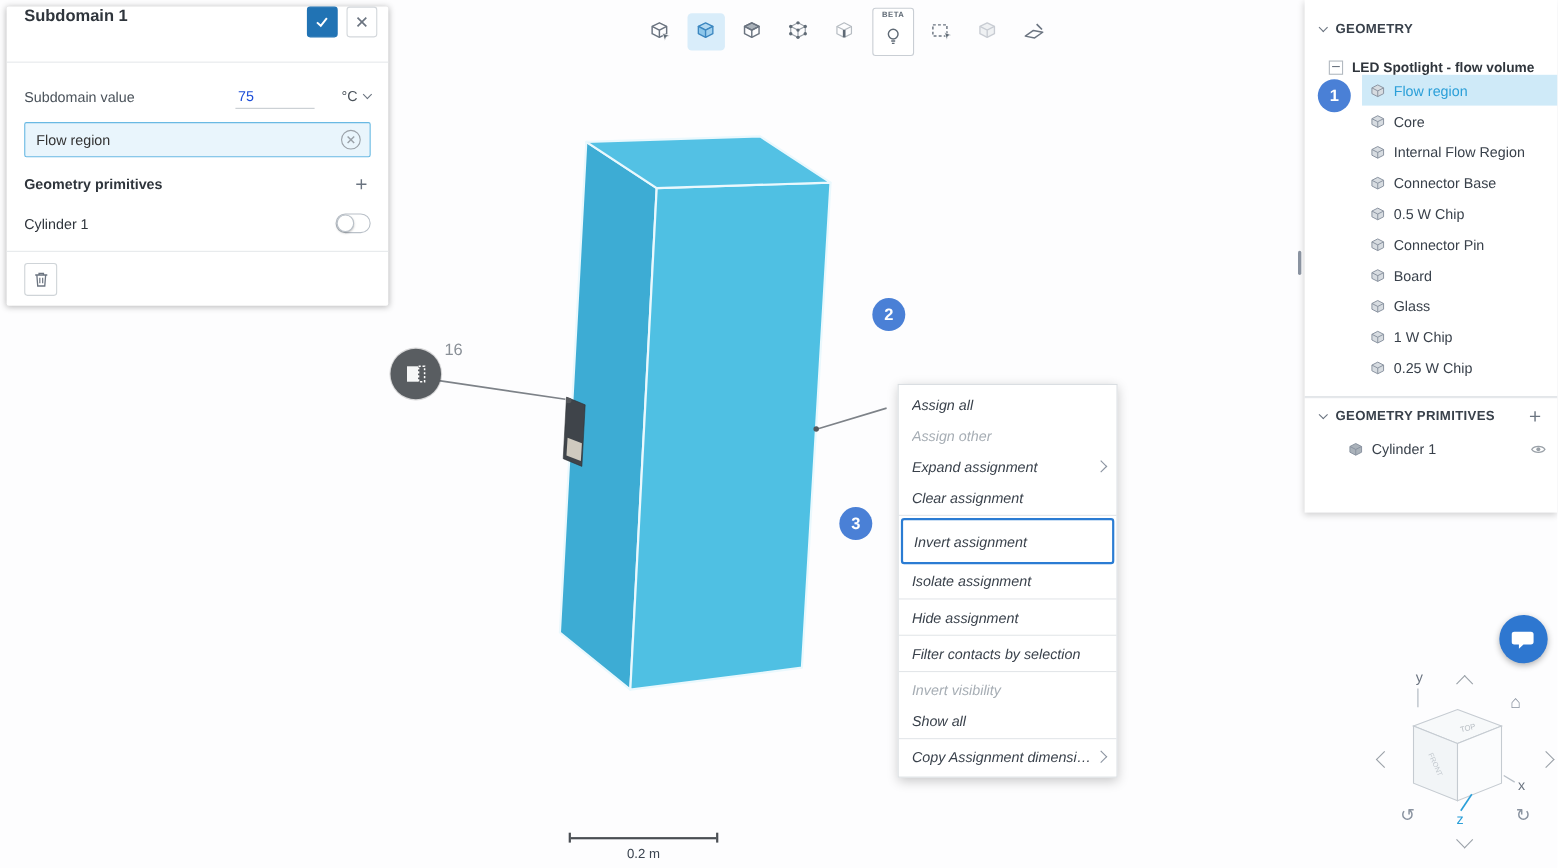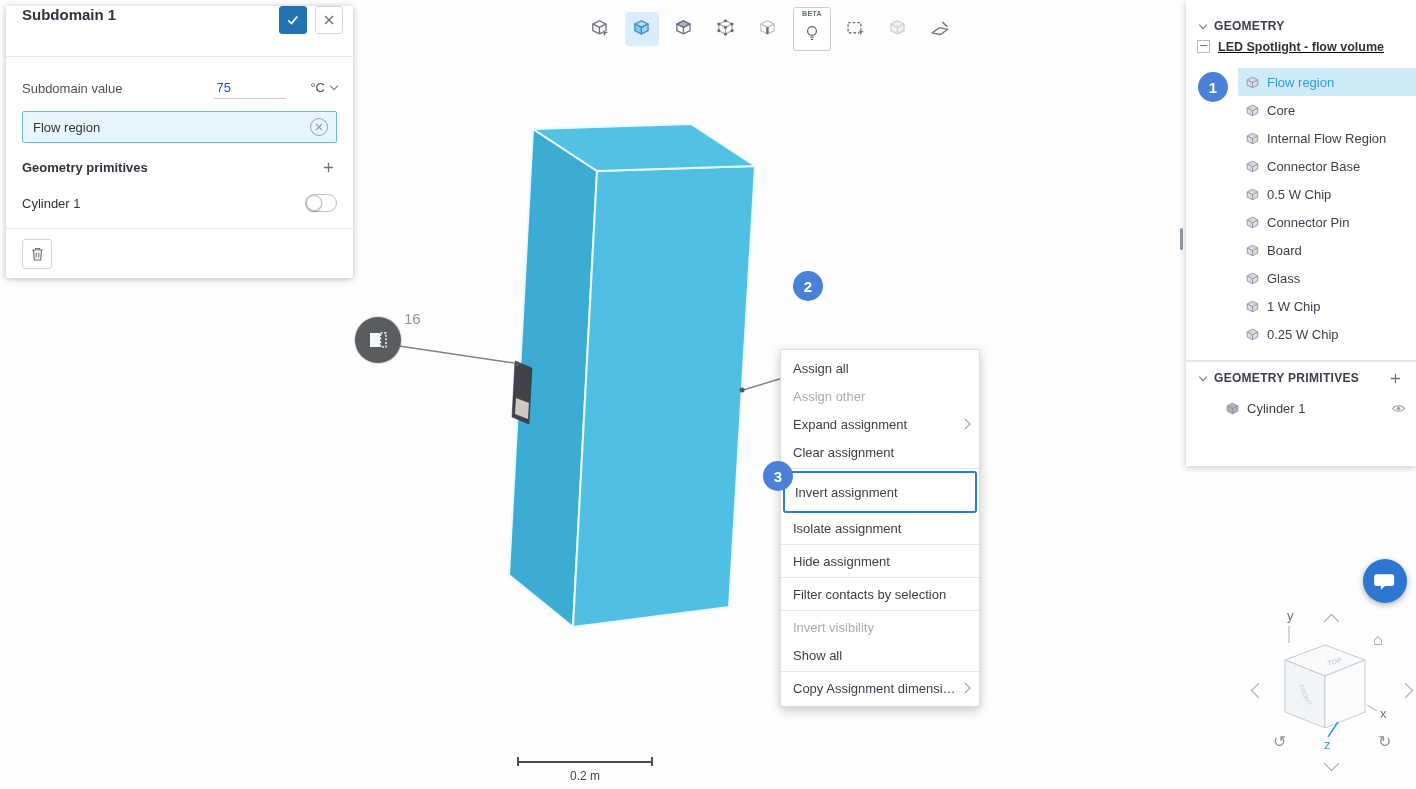--- a/index.html
+++ b/index.html
@@ -62,42 +62,42 @@
   .cyl-row{display:flex;align-items:center;margin:18px 0 16px;}
   .cyl-label{flex:1;font-size:13px;color:#2f353c;}
   .toggle{width:30px;height:16px;border:1px solid #b9c0c8;border-radius:9px;position:relative;display:inline-block;background:#fff;cursor:pointer;}
   .knob{position:absolute;left:0;top:0;width:14px;height:14px;border-radius:50%;background:#fff;
     border:1px solid #b9c0c8;box-shadow:0 1px 2px rgba(0,0,0,.25);}
   .panel-footer{border-top:1px solid #e6e9ec;height:49px;display:flex;align-items:center;padding-left:16px;}
   .trash-btn{width:30px;height:30px;border:1px solid #cfd4d8;border-radius:3px;background:#fff;
     display:flex;align-items:center;justify-content:center;cursor:pointer;}
 
   
-  .menu{position:absolute;left:780px;top:349px;width:200px;background:#fff;border:1px solid #dadee2;
-    box-shadow:0 3px 10px rgba(0,0,0,.22);z-index:7;padding:4px 0;box-sizing:border-box;}
+  .menu{position:absolute;left:816px;top:349px;width:200px;background:#fff;border:1px solid #dadee2;
+    box-shadow:0 3px 10px rgba(0,0,0,.22);z-index:7;padding:4px 0;box-sizing:border-box;font-style:italic;}
   .mi{height:28px;display:flex;align-items:center;padding:0 10px 0 12px;font-size:13px;color:#39414b;
     cursor:pointer;white-space:nowrap;overflow:hidden;box-sizing:border-box;}
   .mi .lbl{flex:1;overflow:hidden;text-overflow:ellipsis;}
   .mi.disabled{color:#a6adb4;cursor:default;}
   .mi.hl{height:42px;border:2px solid #2b7cd3;border-radius:3px;margin:1px 2px;padding-left:10px;}
   .msep{border-top:1px solid #e3e6e9;margin:2px 0;}
 
   
   .chev{display:inline-block;width:7px;height:7px;border-right:1.5px solid #6b7480;border-bottom:1.5px solid #6b7480;}
   .chev.right{transform:rotate(-45deg);}
   .chev.down{transform:rotate(45deg);margin-top:-3px;}
   .chev.tiny{width:5px;height:5px;}
   .mi .chev{border-color:#8a93a0;}
 
   
   .tree-panel{position:absolute;left:1186px;top:0;width:230px;height:466px;background:#fff;z-index:5;
     box-shadow:-1px 2px 6px rgba(0,0,0,.18);padding-top:12px;box-sizing:border-box;}
   .tree-header{height:28px;display:flex;align-items:center;padding-left:14px;cursor:pointer;}
   .hdr-label{font-size:12px;font-weight:700;color:#39414b;margin-left:8px;letter-spacing:.3px;}
-  .tree-root{height:28px;display:flex;align-items:flex-start;padding-left:11px;cursor:pointer;text-decoration:underline;}
+  .tree-root{height:28px;display:flex;align-items:flex-end;padding-left:22px;cursor:pointer;}
   .collapse-box{width:13px;height:13px;border:1px solid #b2b9c0;position:relative;display:inline-block;background:#fff;box-sizing:border-box;}
   .minus{position:absolute;left:2px;right:2px;top:4px;border-top:1.5px solid #6b7480;}
   .root-label{font-size:12.5px;font-weight:700;color:#2f353c;margin-left:8px;}
   .tree-row{height:28px;display:flex;align-items:center;padding-left:60px;cursor:pointer;}
   .tree-row .tlabel{font-size:13px;color:#39414b;margin-left:8px;flex:1;}
   .tree-row.sel{background:linear-gradient(to right,transparent 52px,#cfeaf8 52px);}
   .tree-row.sel .tlabel{color:#2b9fd8;}
   .tree-row.primitive{padding-left:40px;}
   .eye-btn{border:none;background:transparent;padding:2px;margin-right:8px;cursor:pointer;display:flex;}
   .sect-divider{border-top:1px solid #e3e6e9;margin-top:12px;}

